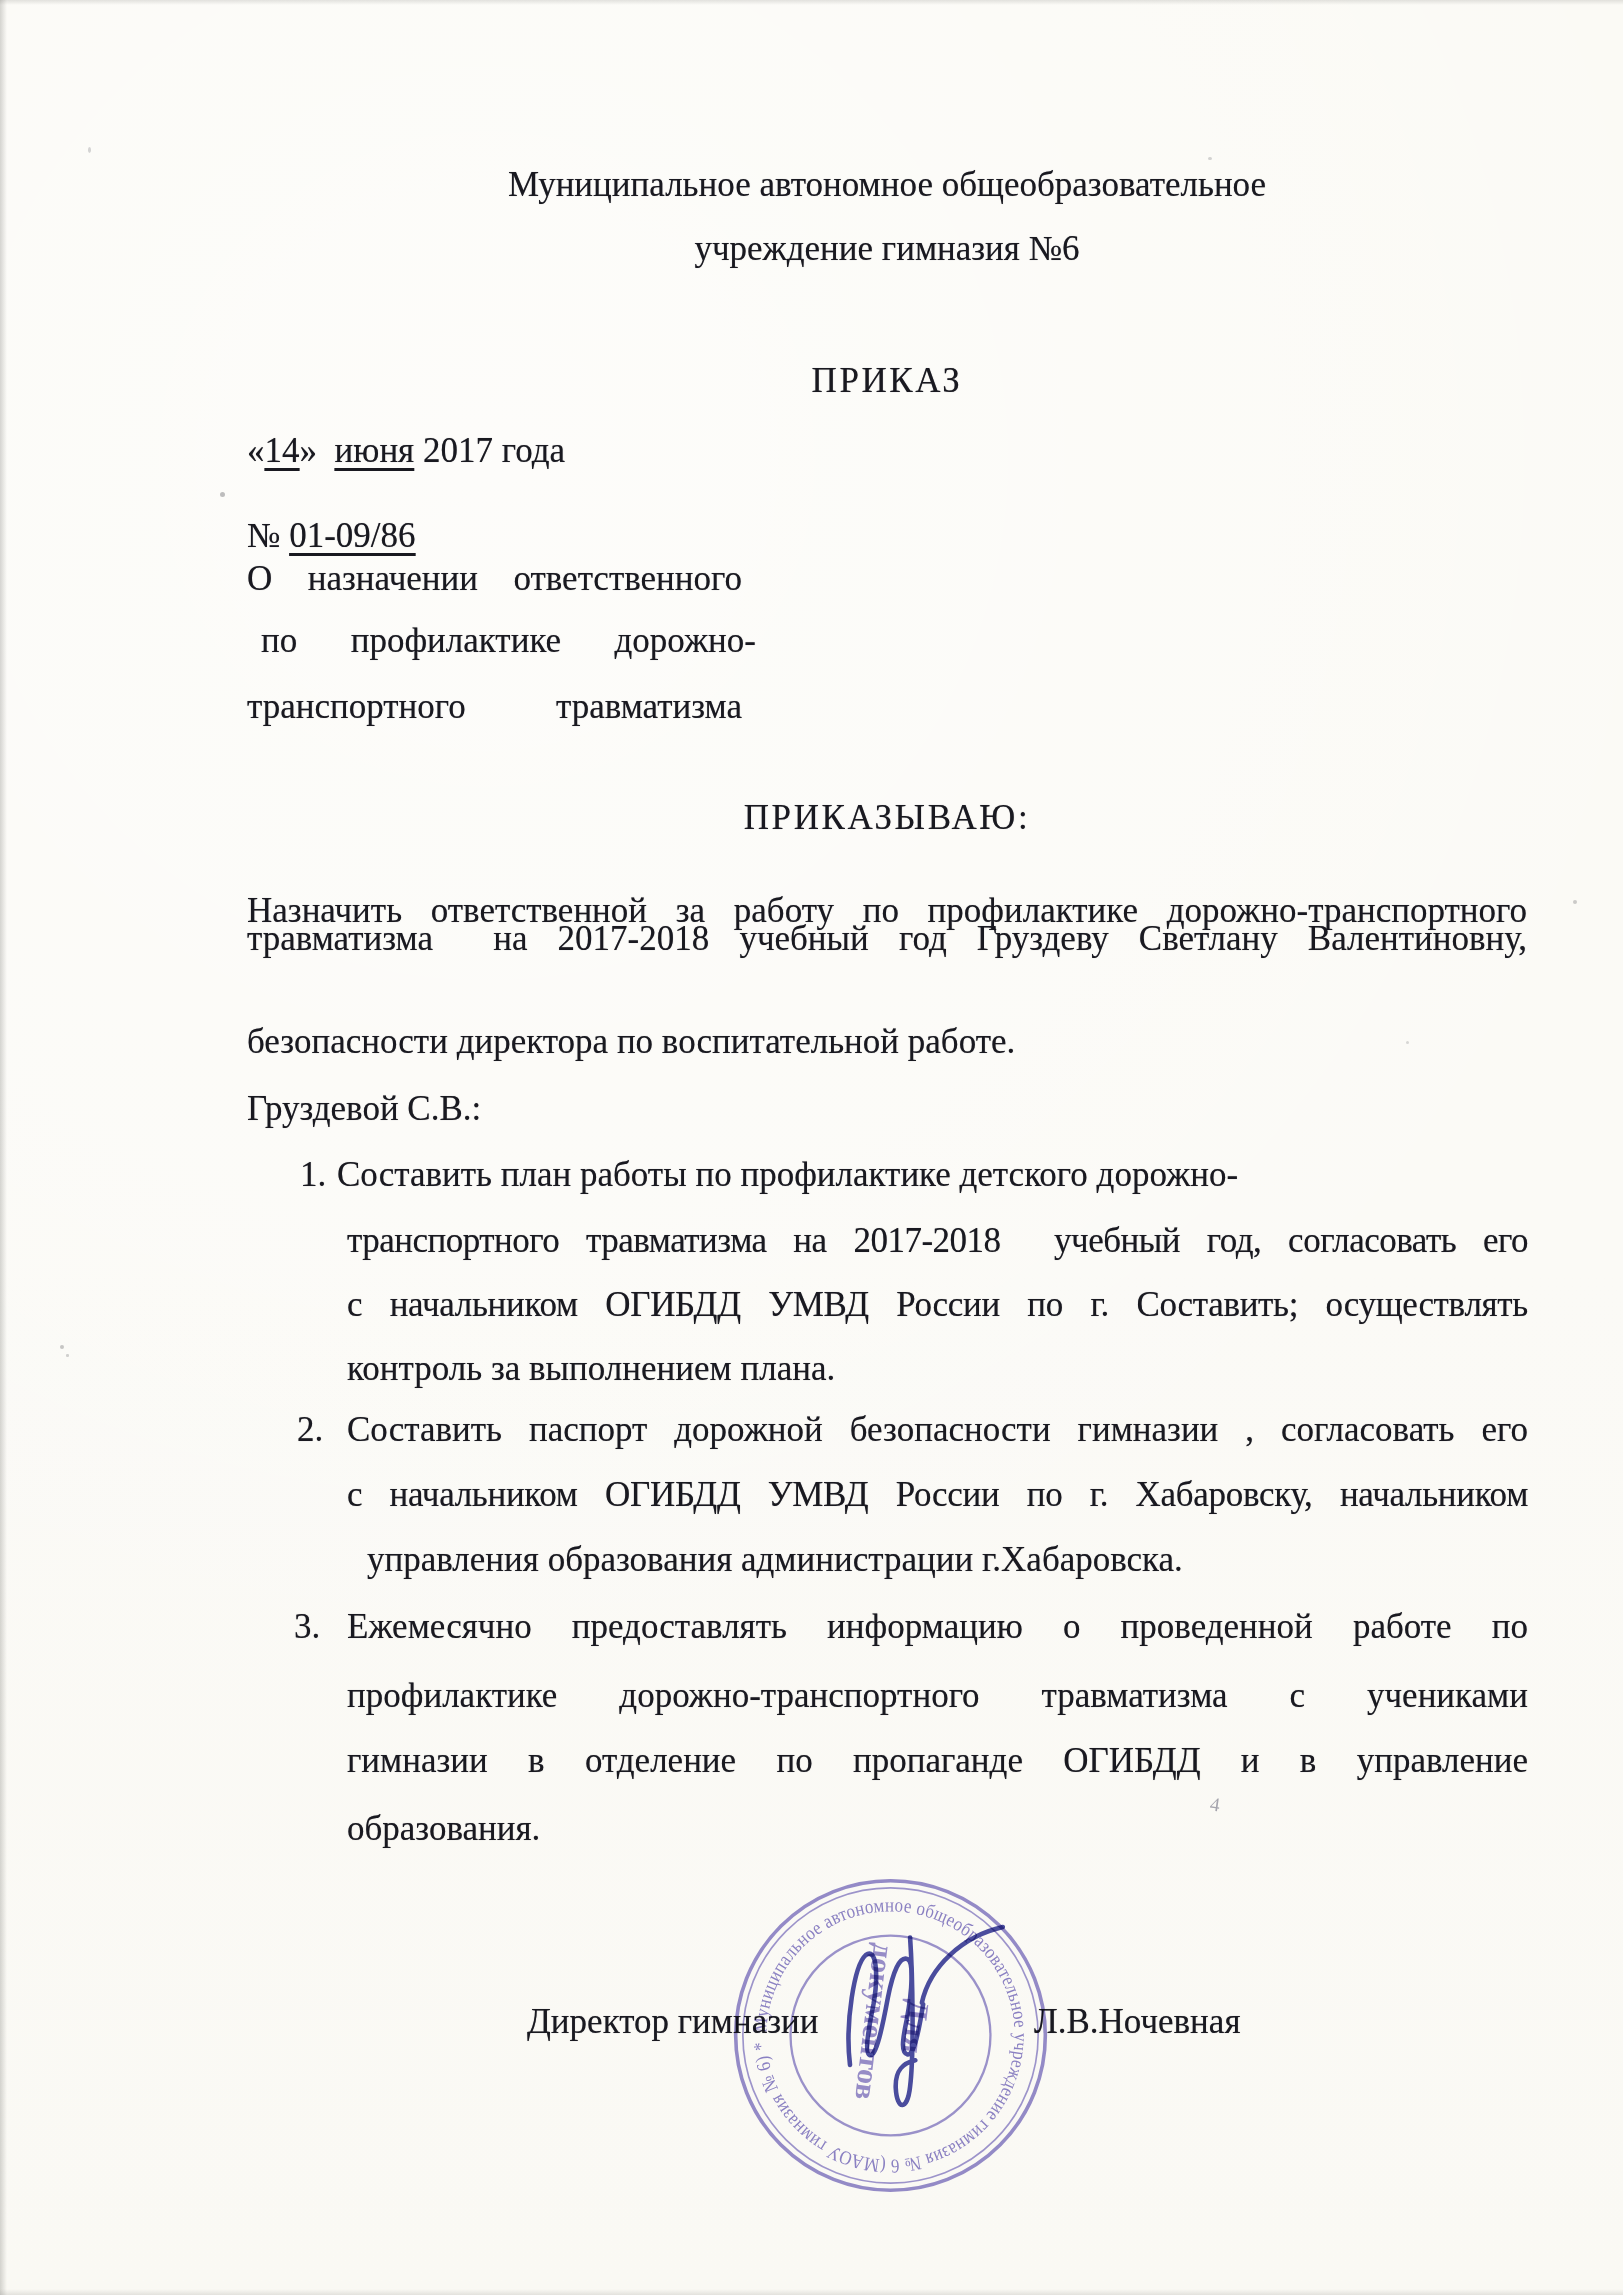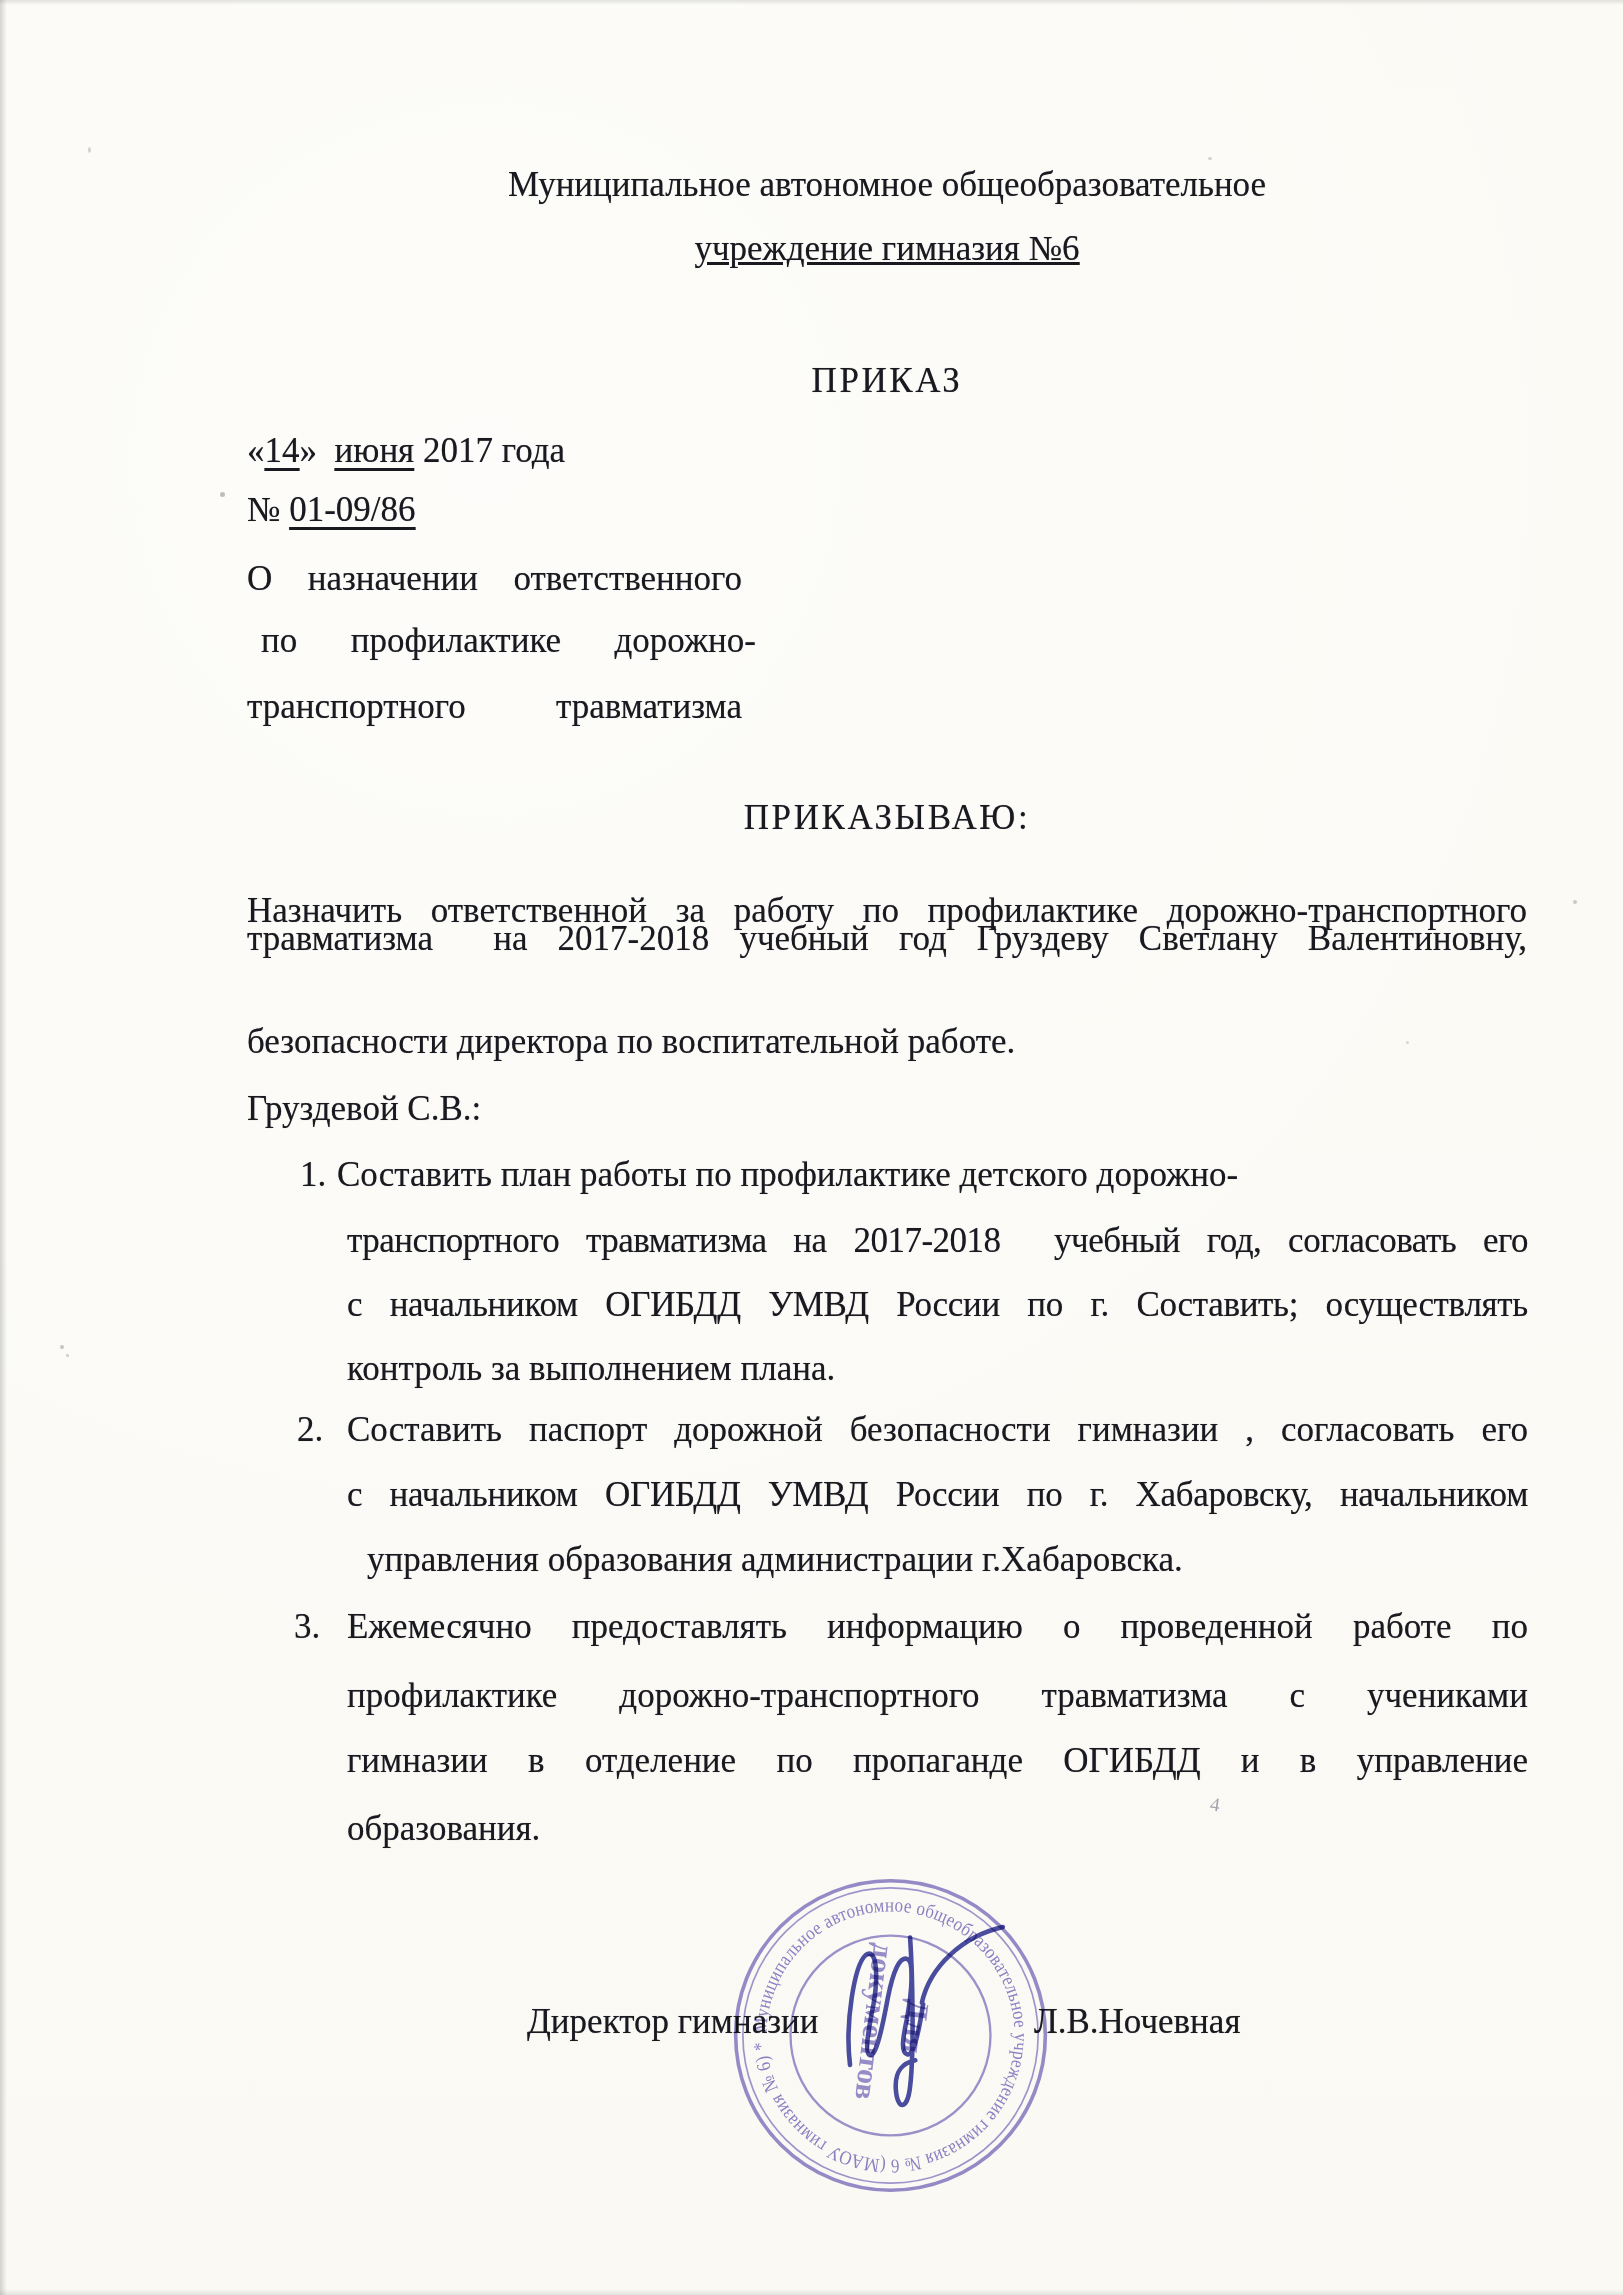--- a/index.html
+++ b/index.html
@@ -69,24 +69,24 @@
     pointer-events: none;
   }
 </style>
 </head>
 <body>
 
 <div class="page">
 
   <div id="text-layer">
       <div class="tl ctr" style="left: 247px; top: 165px; width: 1280px;"><span>Муниципальное автономное общеобразовательное</span></div>
-      <div class="tl ctr" style="left: 247px; top: 229px; width: 1280px; text-decoration: underline;"><span>учреждение гимназия №6</span></div>
+      <div class="tl ctr" style="left: 247px; top: 229px; width: 1280px;"><span>учреждение гимназия №6</span></div>
       <div class="tl ctr" style="left: 247px; top: 361px; width: 1280px; letter-spacing: 2.6px;"><span>ПРИКАЗ</span></div>
       <div class="tl" style="left: 247px; top: 431px;"><span>«</span><span class="u">14</span><span>»&nbsp; </span><span class="u">июня</span><span> 2017 года</span></div>
-      <div class="tl" style="left: 247px; top: 490px;"><span>№ </span><span class="u">01-09/86</span></div>
+      <div class="tl" style="left: 247px; top: 516px;"><span>№ </span><span class="u">01-09/86</span></div>
       <div class="tl just" style="left: 247px; top: 559px; width: 495px;"><span>О назначении ответственного</span></div>
       <div class="tl just" style="left: 247px; top: 621px; width: 495px; margin-left: 14px;"><span>по профилактике дорожно-</span></div>
       <div class="tl just" style="left: 247px; top: 687px; width: 495px;"><span>транспортного травматизма</span></div>
       <div class="tl ctr" style="left: 247px; top: 798px; width: 1280px; letter-spacing: 2.6px;"><span>ПРИКАЗЫВАЮ:</span></div>
       <div class="tl just" style="left: 247px; top: 891px; width: 1280px;"><span>Назначить ответственной за работу по профилактике дорожно-транспортного</span></div>
       <div class="tl just" style="left: 247px; top: 919px; width: 1280px;"><span>травматизма&nbsp; на 2017-2018 учебный год Груздеву Светлану Валентиновну,</span></div>
       <div class="tl" style="left: 247px; top: 1022px;"><span>безопасности директора по воспитательной работе.</span></div>
       <div class="tl" style="left: 247px; top: 1089px;"><span>Груздевой С.В.:</span></div>
       <div class="tl" style="left: 300px; top: 1155px;"><span>1.</span></div>
       <div class="tl" style="left: 337px; top: 1155px;"><span>Составить план работы по профилактике детского дорожно-</span></div>

